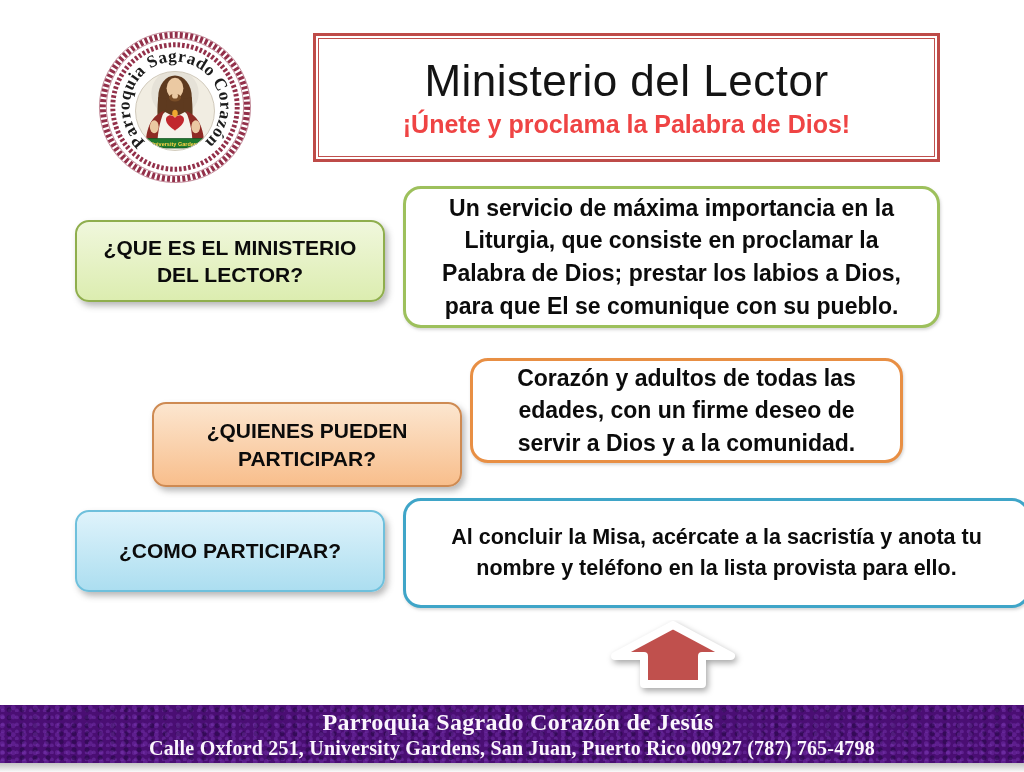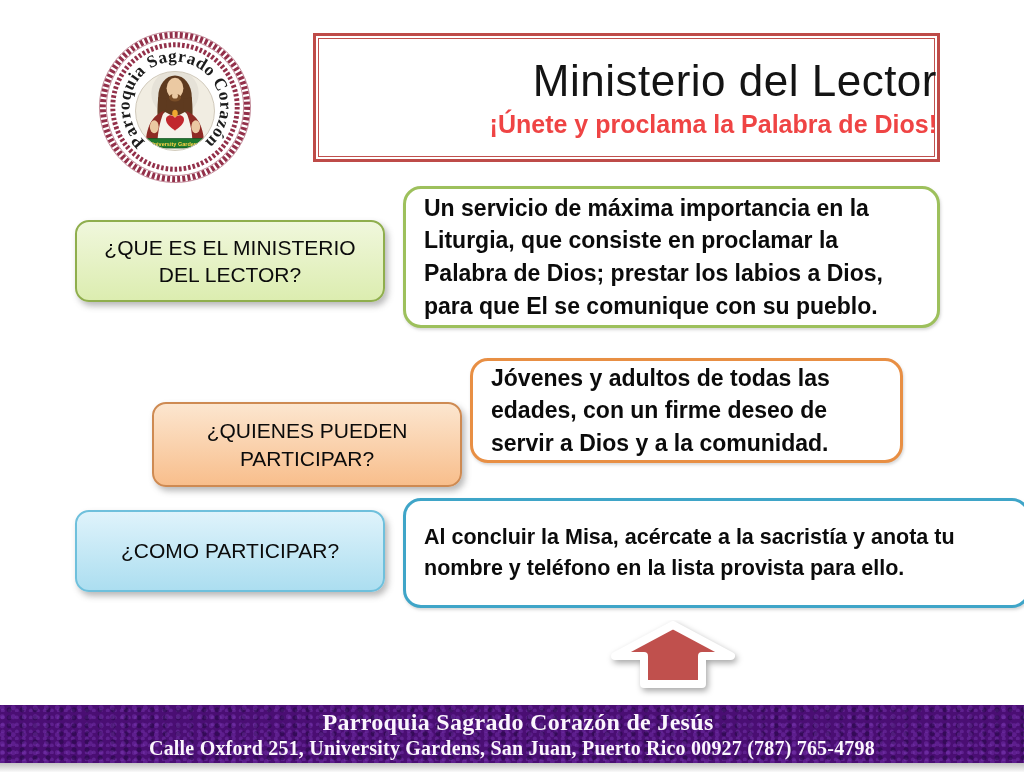--- a/index.html
+++ b/index.html
@@ -14,38 +14,38 @@
   .ring-text { font-family:"Liberation Serif", serif; font-size:17.5px; font-weight:700;
                fill:#1c1c1c; letter-spacing:.5px; }
   .banner-text { font-family:"Liberation Sans", sans-serif; font-size:5.6px; font-weight:700;
                fill:#FFD447; }
 
   
   .title-box {
     position:absolute; left:313px; top:33px; width:627px; height:129px;
     border:3px solid #BE4B48; background:#fff;
     box-shadow: inset 0 0 0 2px #ffffff, inset 0 0 0 3px #C0504D;
-    display:flex; flex-direction:column; align-items:flex-end; justify-content:center;
+    display:flex; flex-direction:column; align-items:center; justify-content:center;
   }
   .title { font-size:44px; font-weight:400; color:#141414; letter-spacing:.5px; }
   .subtitle { font-size:25px; font-weight:700; color:#ef4444; margin-top:4px; }
 
   
   .qbox {
     position:absolute; border-radius:14px; display:flex; align-items:center; justify-content:center;
-    text-align:center; font-weight:400; font-size:21px; color:#0b0b0b; line-height:1.3;
+    text-align:center; font-weight:700; font-size:21px; color:#0b0b0b; line-height:1.3;
     box-shadow:3px 4px 6px rgba(100,100,100,.45); padding:6px 12px;
   }
   .qbox.green  { background:linear-gradient(180deg,#F0F7DC 0%,#DCEDB0 100%); border:2px solid #8FAE4D; }
   .qbox.orange { background:linear-gradient(180deg,#FCE6CF 0%,#F8BE8C 100%); border:2px solid #CE8A52; }
   .qbox.blue   { background:linear-gradient(180deg,#DFF3FB 0%,#ACDEF0 100%); border:2px solid #6FC0DC; }
 
   .abox {
     position:absolute; border-radius:18px; background:#fff;
-    display:flex; align-items:center; justify-content:center; text-align:left;
+    display:flex; align-items:center; justify-content:center; text-align:center;
     font-weight:700; color:#0b0b0b; box-shadow:1px 2px 3px rgba(140,140,140,.35);
     padding:8px 18px; line-height:1.42;
   }
   .abox.green  { border:3px solid #9DC05C; font-size:23px; }
   .abox.orange { border:3px solid #E88F44; font-size:23px; }
   .abox.blue   { border:3px solid #3FA5C8; font-size:21.5px; }
 
   
   .arrow { position:absolute; left:598px; top:620px; width:150px; height:84px; }
 
@@ -122,21 +122,21 @@
     <span>¿QUE ES EL MINISTERIO DEL LECTOR?</span>
   </div>
   <div class="abox green" style="left:403px; top:186px; width:537px; height:142px;">
     <span>Un servicio de máxima importancia en la Liturgia, que consiste en proclamar la Palabra de Dios; prestar los labios a Dios, para que El se comunique con su pueblo.</span>
   </div>
 
   <div class="qbox orange" style="left:152px; top:367px; width:310px; height:85px;margin-top:35px;">
     <span>¿QUIENES PUEDEN PARTICIPAR?</span>
   </div>
   <div class="abox orange" style="left:470px; top:358px; width:433px; height:105px;">
-    <span>Jóvenes y adultos de todas las edades, con un firme deseo de servir a Dios y a la comunidad.</span>
+    <span>Corazón y adultos de todas las edades, con un firme deseo de servir a Dios y a la comunidad.</span>
   </div>
 
   <div class="qbox blue" style="left:75px; top:510px; width:310px; height:82px;">
     <span>¿COMO PARTICIPAR?</span>
   </div>
   <div class="abox blue" style="left:403px; top:498px; width:627px; height:110px;">
     <span>Al concluir la Misa, acércate a la sacristía y anota tu nombre y teléfono en la lista provista para ello.</span>
   </div>
 
   <svg class="arrow" viewBox="0 0 150 84">

